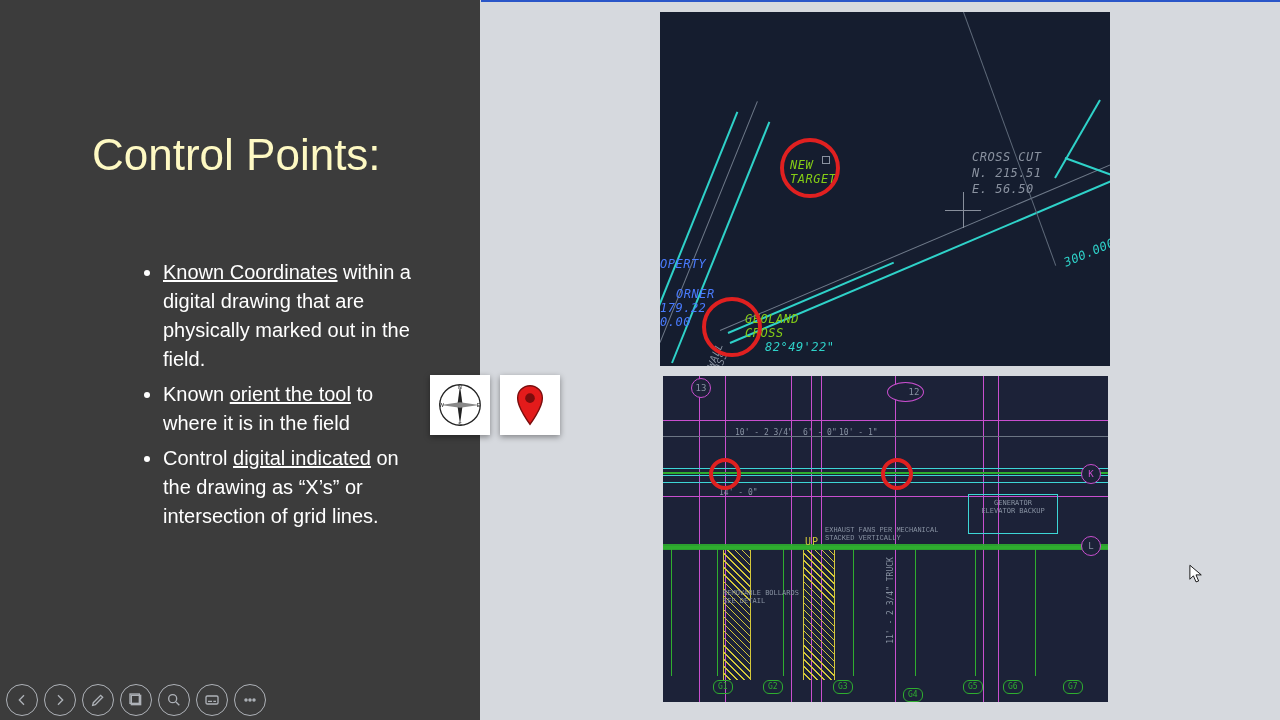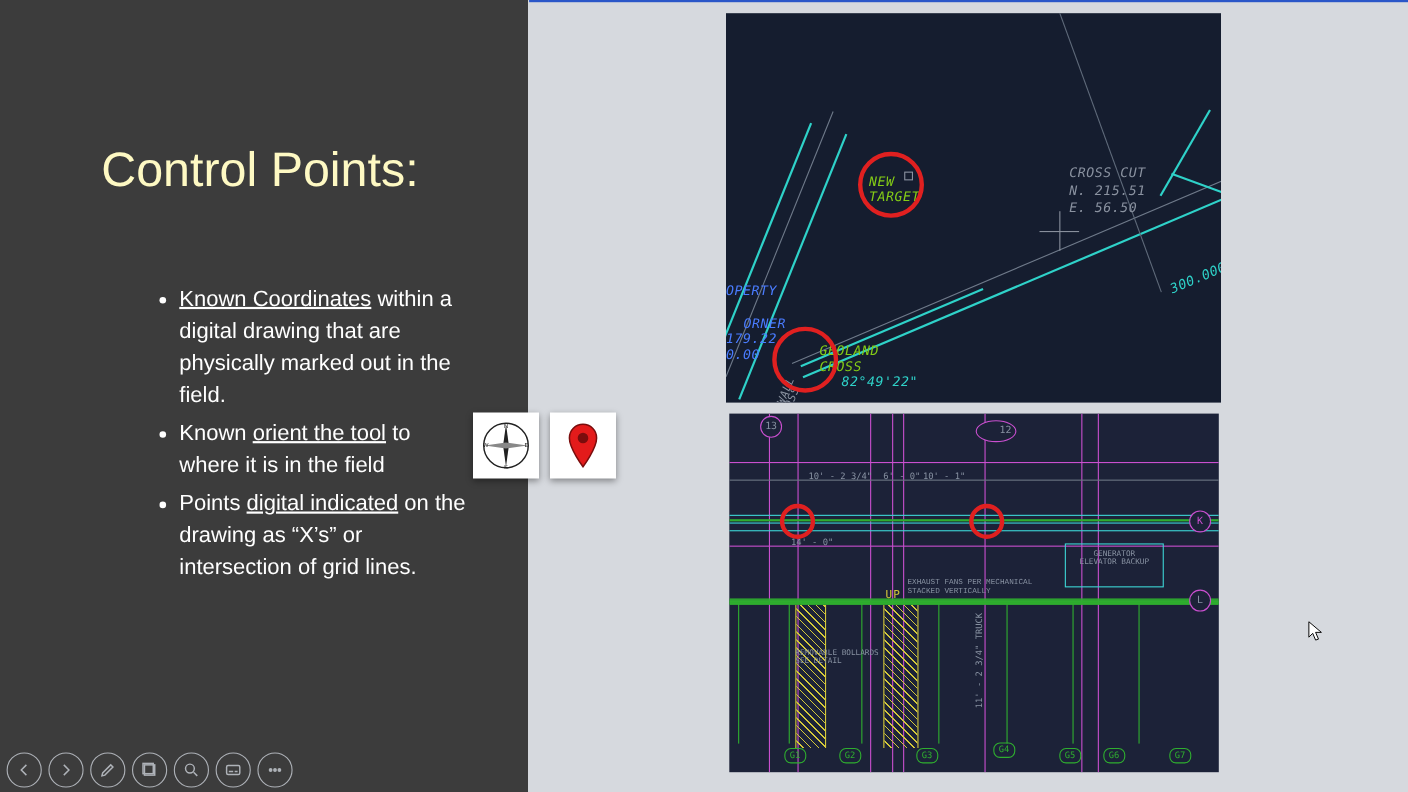--- a/index.html
+++ b/index.html
@@ -164,21 +164,21 @@
   <div class="title">Control Points:</div>
   <div class="bullets">
     <ul>
       <li>
         <span class="u">Known Coordinates</span><span> within a digital drawing that are physically marked out in the field.</span>
       </li>
       <li>
         <span>Known </span><span class="u">orient the tool</span><span> to where it is in the field</span>
       </li>
       <li>
-        <span>Points </span><span class="u">digital indicated</span><span> on the drawing as “X’s” or intersection of grid lines.</span>
+        <span>Control </span><span class="u">digital indicated</span><span> on the drawing as “X’s” or intersection of grid lines.</span>
       </li>
     </ul>
   </div>
 </div>
 
 <div class="right-panel"></div>
 
 <div class="cad1">
 
   <div class="teal-line" style="left:-20px; top:340px; width:260px; transform:rotate(-68deg);"></div>
@@ -271,21 +271,21 @@
 
   <div class="node" style="left:28px;  top:2px;">13</div>
   <div class="node" style="left:224px; top:6px;padding-left:17px;">12</div>
 
   <div class="node" style="left:418px; top:88px; color:#c94fcf;">K</div>
   <div class="node" style="left:418px; top:160px;">L</div>
 
   <div class="pill" style="left:50px;  bottom:8px;">G1</div>
   <div class="pill" style="left:100px; bottom:8px;">G2</div>
   <div class="pill" style="left:170px; bottom:8px;">G3</div>
-  <div class="pill" style="left:240px; bottom:13px;">G4</div>
+  <div class="pill" style="left:240px; bottom:0;">G4</div>
   <div class="pill" style="left:300px; bottom:8px;">G5</div>
   <div class="pill" style="left:340px; bottom:8px;">G6</div>
   <div class="pill" style="left:400px; bottom:8px;">G7</div>
 
   <div class="red-circle" style="left:46px;  top:82px; width:32px; height:32px;"></div>
   <div class="red-circle" style="left:218px; top:82px; width:32px; height:32px;"></div>
 </div>
 
 <div class="icon-box" style="left:430px; top:375px;">
   <svg class="compass-svg" viewBox="0 0 100 100">

